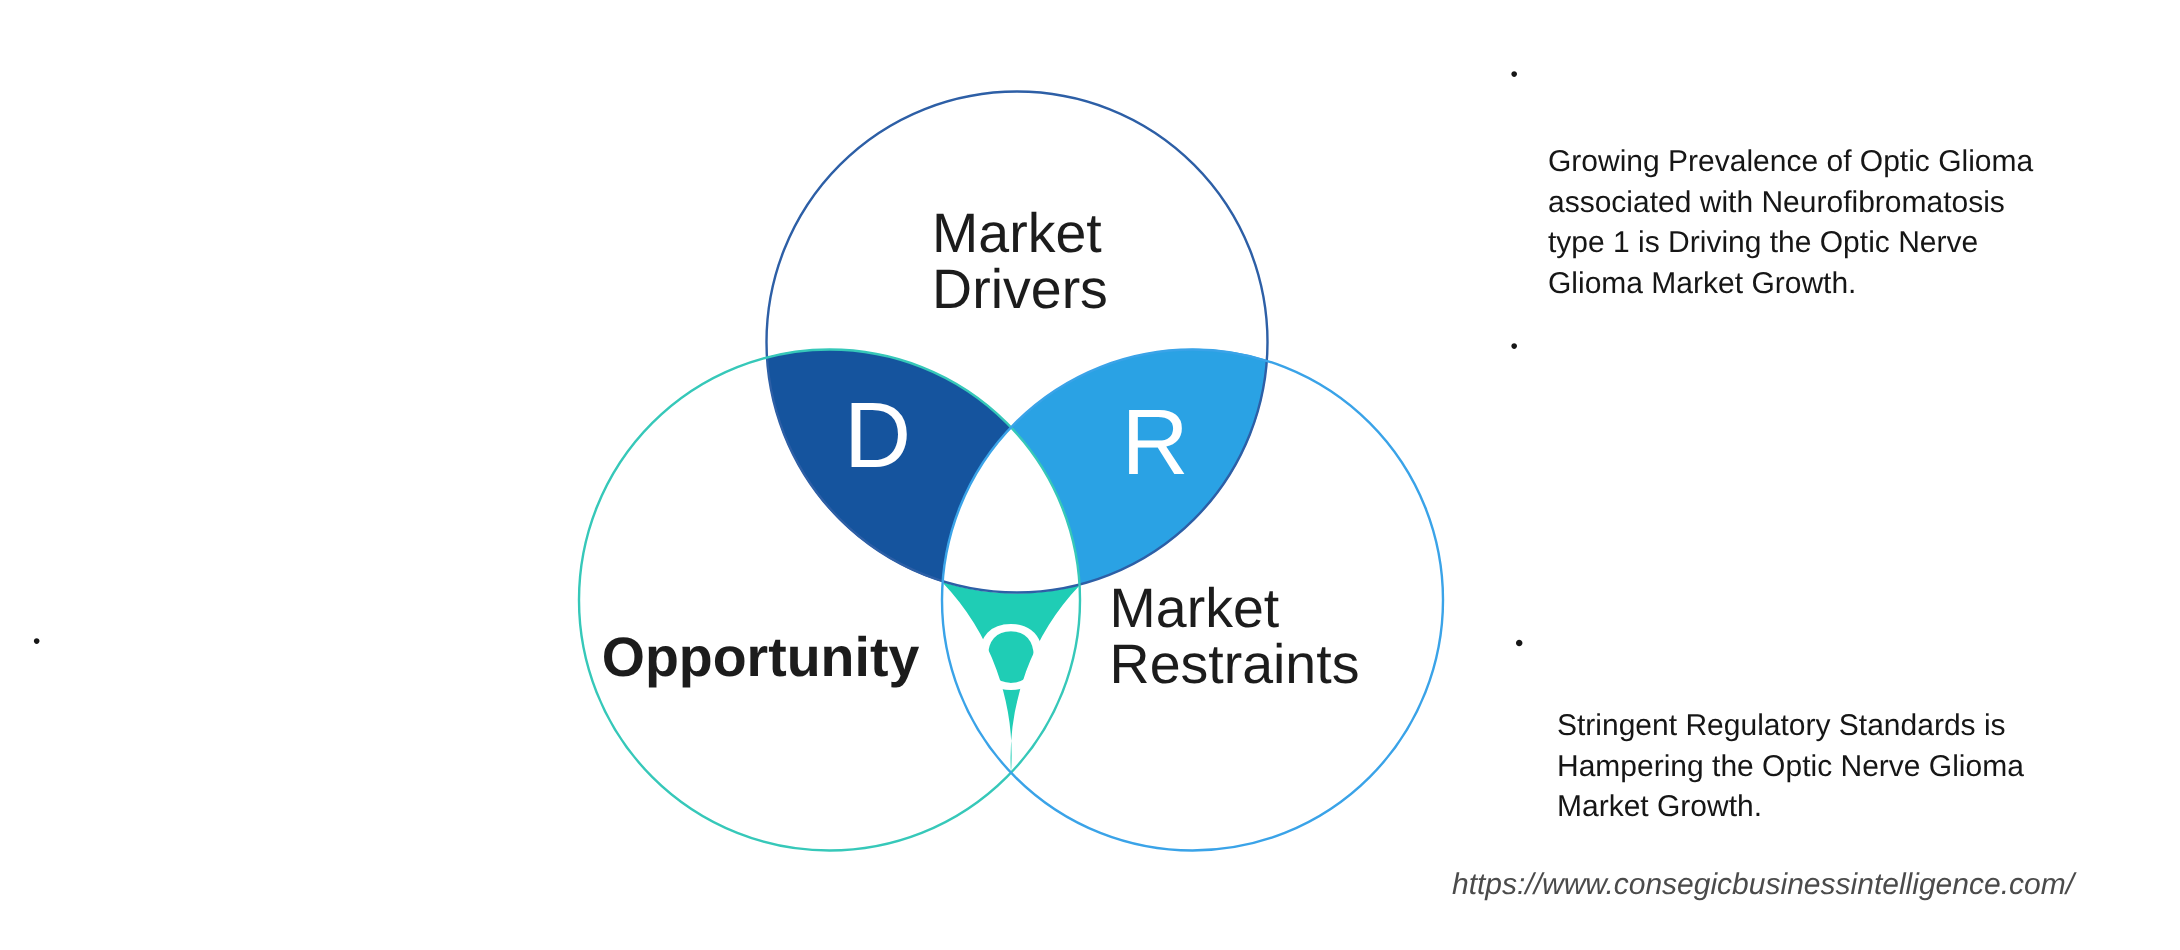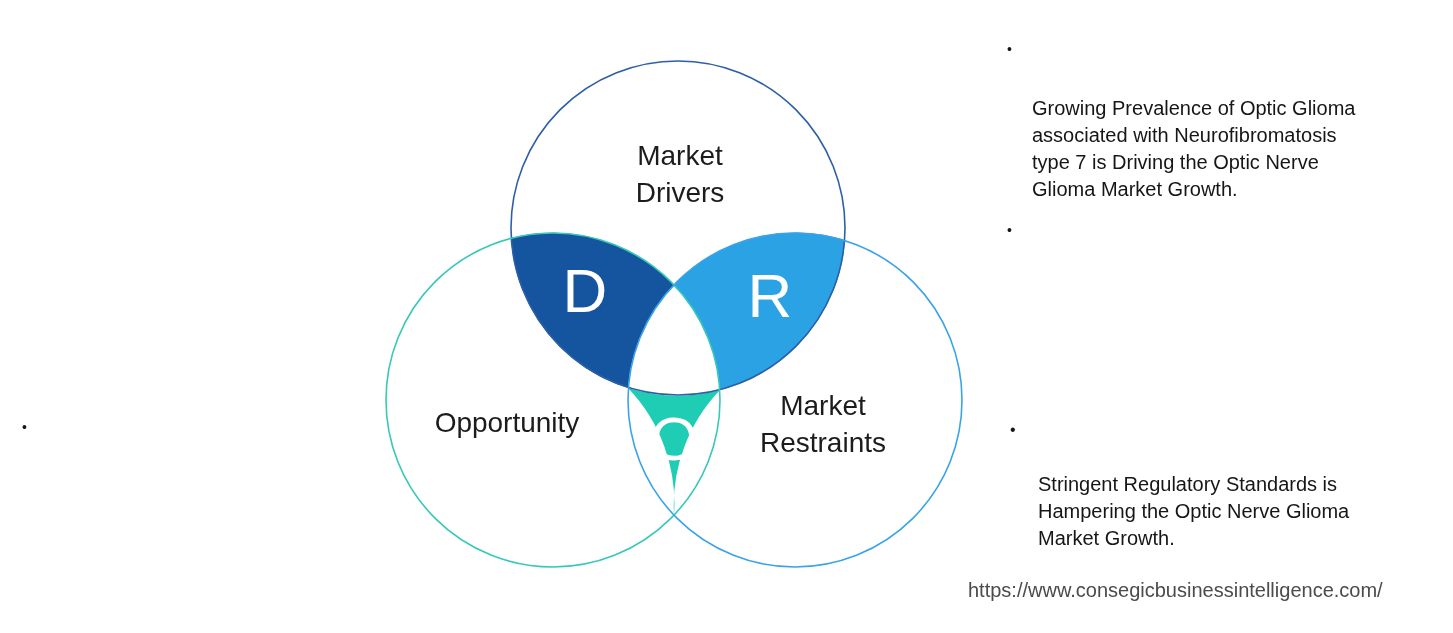--- a/index.html
+++ b/index.html
@@ -29,24 +29,24 @@
     color: #ffffff;
     font-size: 62px;
     font-weight: 400;
     line-height: 1;
     white-space: nowrap;
     user-select: none;
   }
   .venn-label {
     position: absolute;
     transform: translate(-50%, -50%);
-    font-size: 28px;
+    font-size: 37px;
     line-height: 37px;
     color: #1c1c1c;
-    text-align: center;
+    text-align: left;
     white-space: pre-line;
   }
   .note-block {
     position: absolute;
     font-size: 20px;
     line-height: 27px;
     color: #161616;
   }
   .note-item {
     position: relative;
@@ -78,20 +78,21 @@
   .right-bottom-notes .note-item { padding-left: 32px; }
   .right-bottom-notes .bullet-dot { left: 4px; }
   .source-url {
     position: absolute;
     left: 968px;
     top: 578px;
     font-size: 20px;
     line-height: 24px;
     color: #4b4b4b;
     white-space: nowrap;
+    font-style: italic;
   }
 </style>
 </head>
 <body>
 
 <div class="canvas">
 
   <svg class="venn-svg" viewBox="375 45 600 535" aria-hidden="true">
 
     <path d="M 511,238 A 167,167 0 0 1 674,285 A 167,167 0 0 0 628,388 A 167,167 0 0 1 511,238 Z" fill="#15549e"></path>
@@ -102,36 +103,36 @@
     <circle cx="553" cy="400" r="167" fill="none" stroke-width="1.6" stroke="#36c8b9"></circle>
     <circle cx="795" cy="400" r="167" fill="none" stroke-width="1.6" stroke="#3aa3e8"></circle>
   </svg>
 
   <div class="venn-letter" style="left:585px; top:291px;">D</div>
   <div class="venn-letter" style="left:770px; top:296px;">R</div>
   <div class="venn-letter" style="left:674px; top:439px;">O</div>
 
   <div class="venn-label" style="left:680px; top:174px;">Market
 Drivers</div>
-  <div class="venn-label" style="left:507px; top:422px;">Opportunity</div>
+  <div class="venn-label" style="left:507px; top:438px;font-weight:bold;">Opportunity</div>
   <div class="venn-label" style="left:823px; top:424px;">Market
 Restraints</div>
 
   <div class="note-block left-notes">
     <div class="note-item">
       <span class="bullet-dot bullet-raised">•</span>
     </div>
   </div>
 
   <div class="note-block right-top-notes">
     <div class="note-item">
       <span class="bullet-dot bullet-raised">•</span>
       <span>Growing Prevalence of Optic Glioma
 associated with Neurofibromatosis
-type 7 is Driving the Optic Nerve
+type 1 is Driving the Optic Nerve
 Glioma Market Growth.</span>
     </div>
     <div class="note-item">
       <span class="bullet-dot bullet-raised">•</span>
     </div>
   </div>
 
   <div class="note-block right-bottom-notes">
     <div class="note-item">
       <span class="bullet-dot bullet-mid">•</span>

